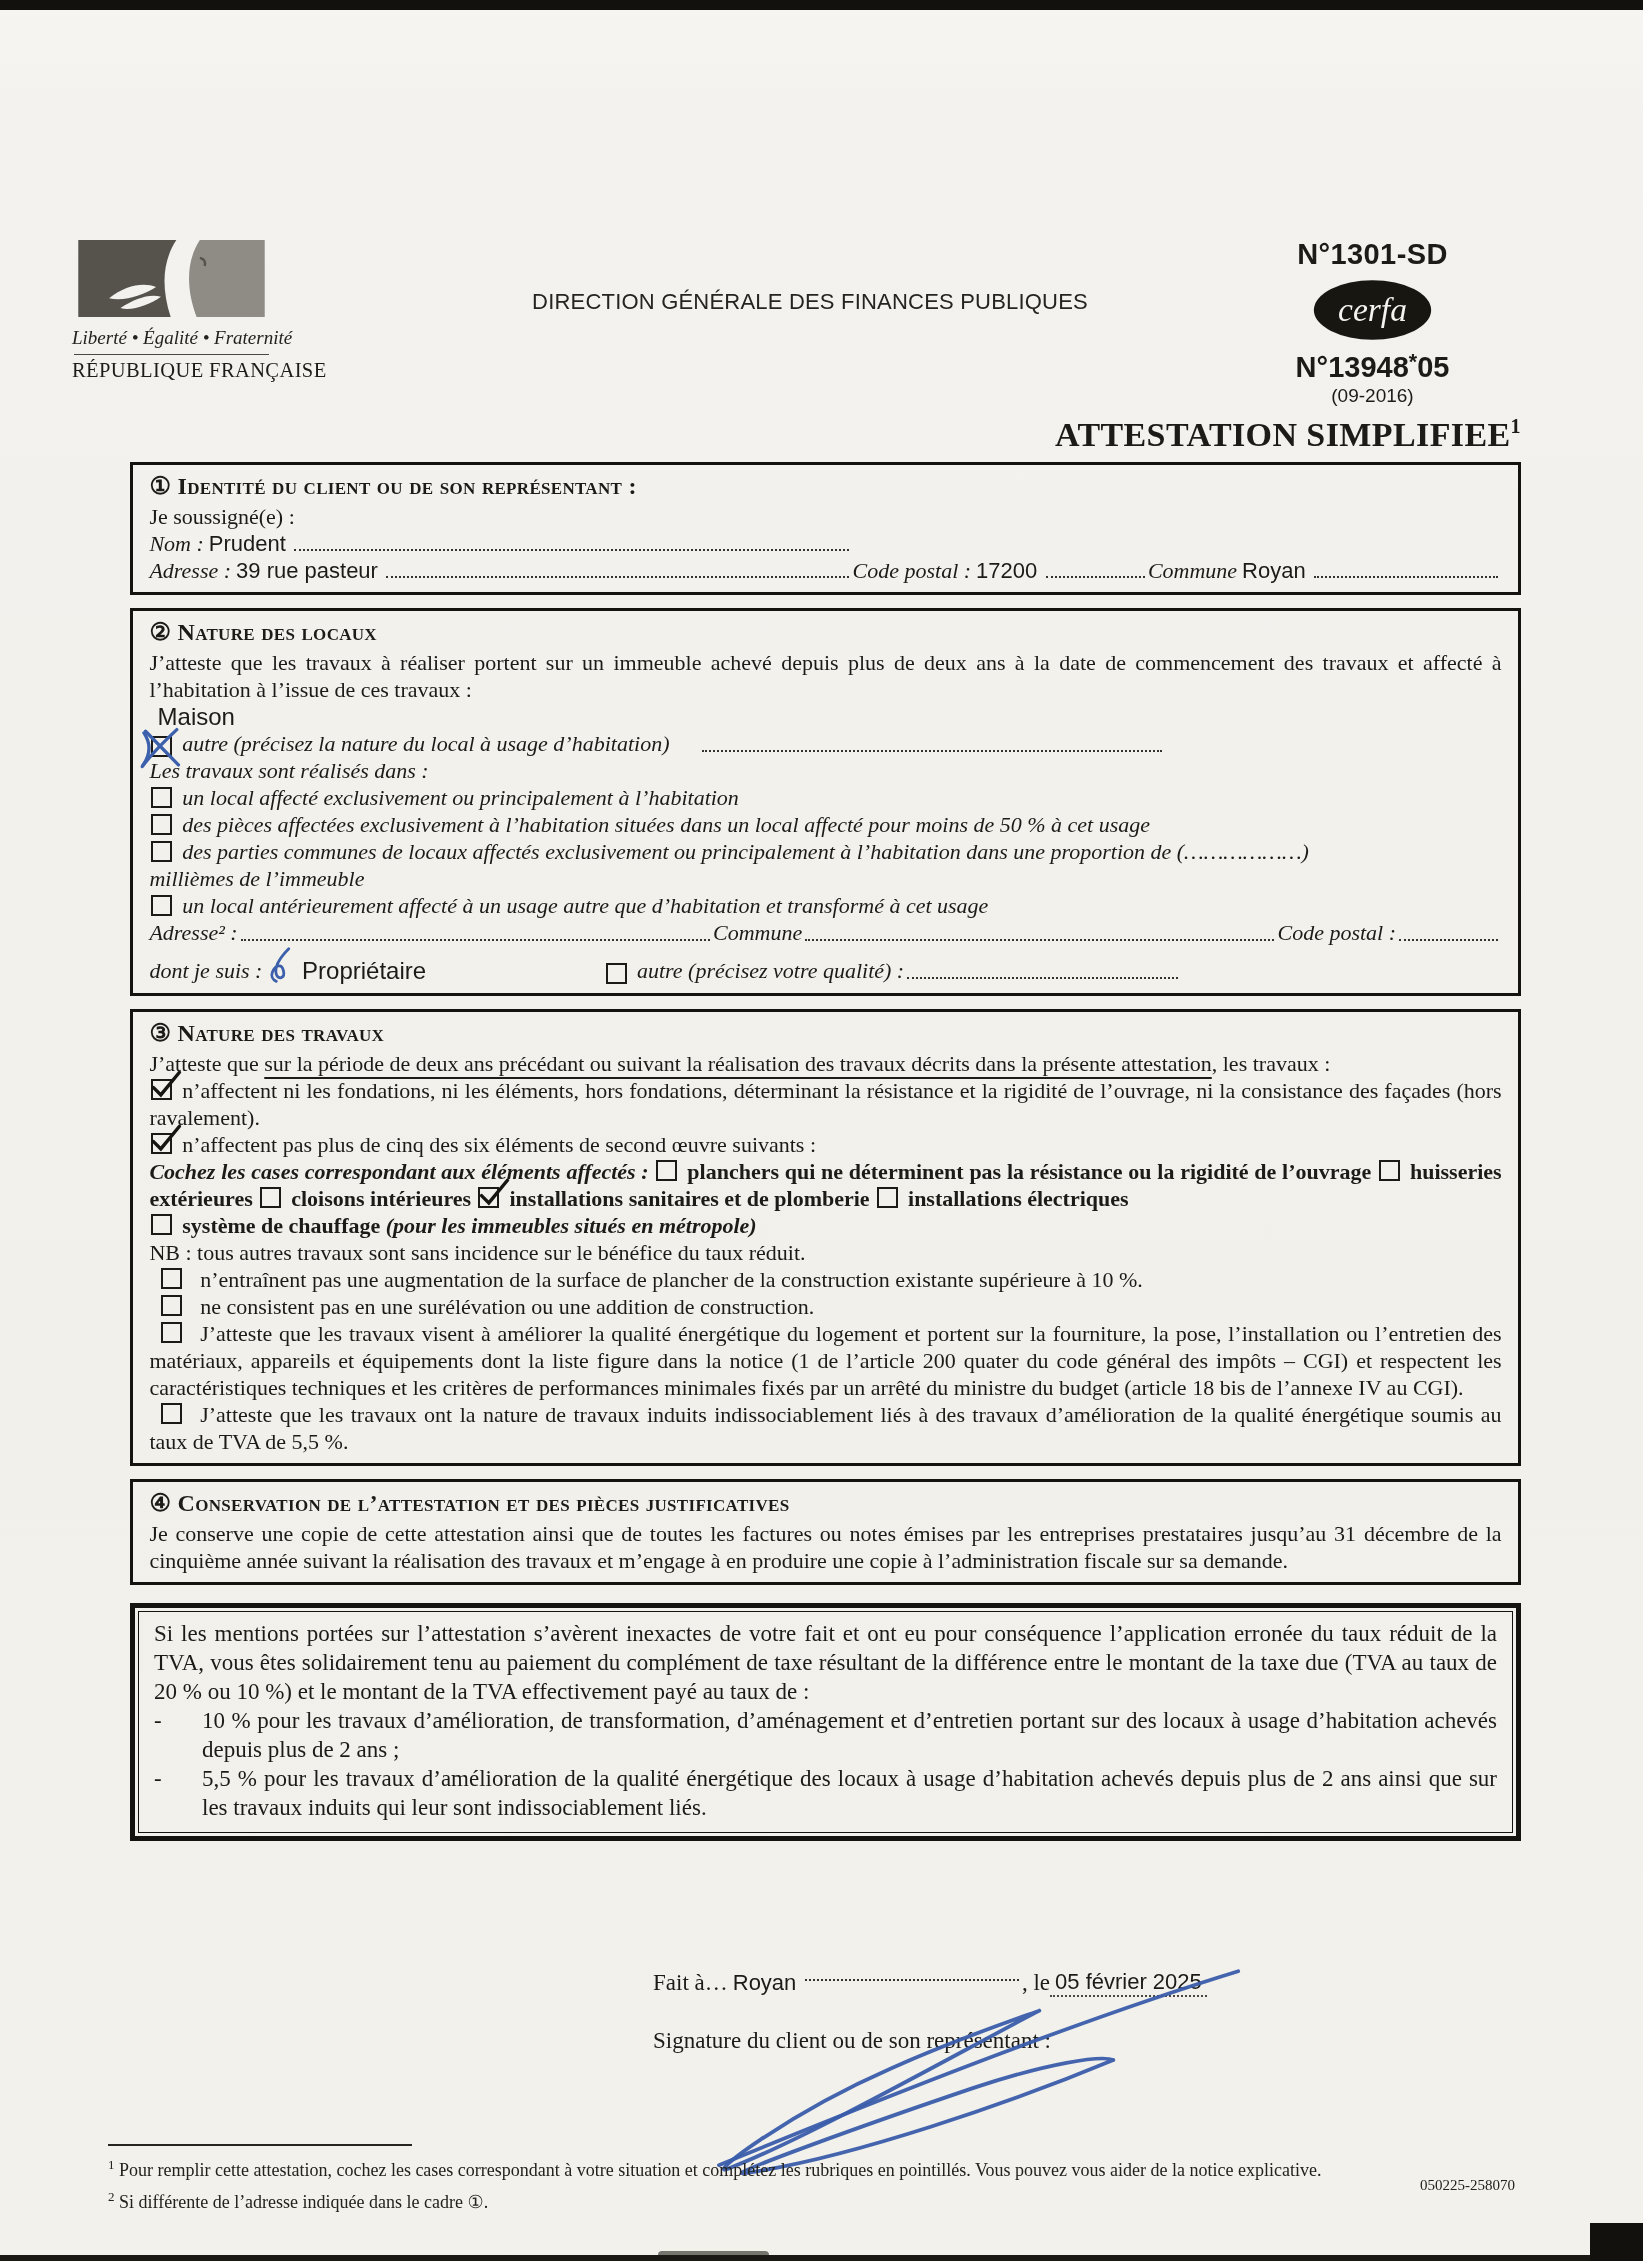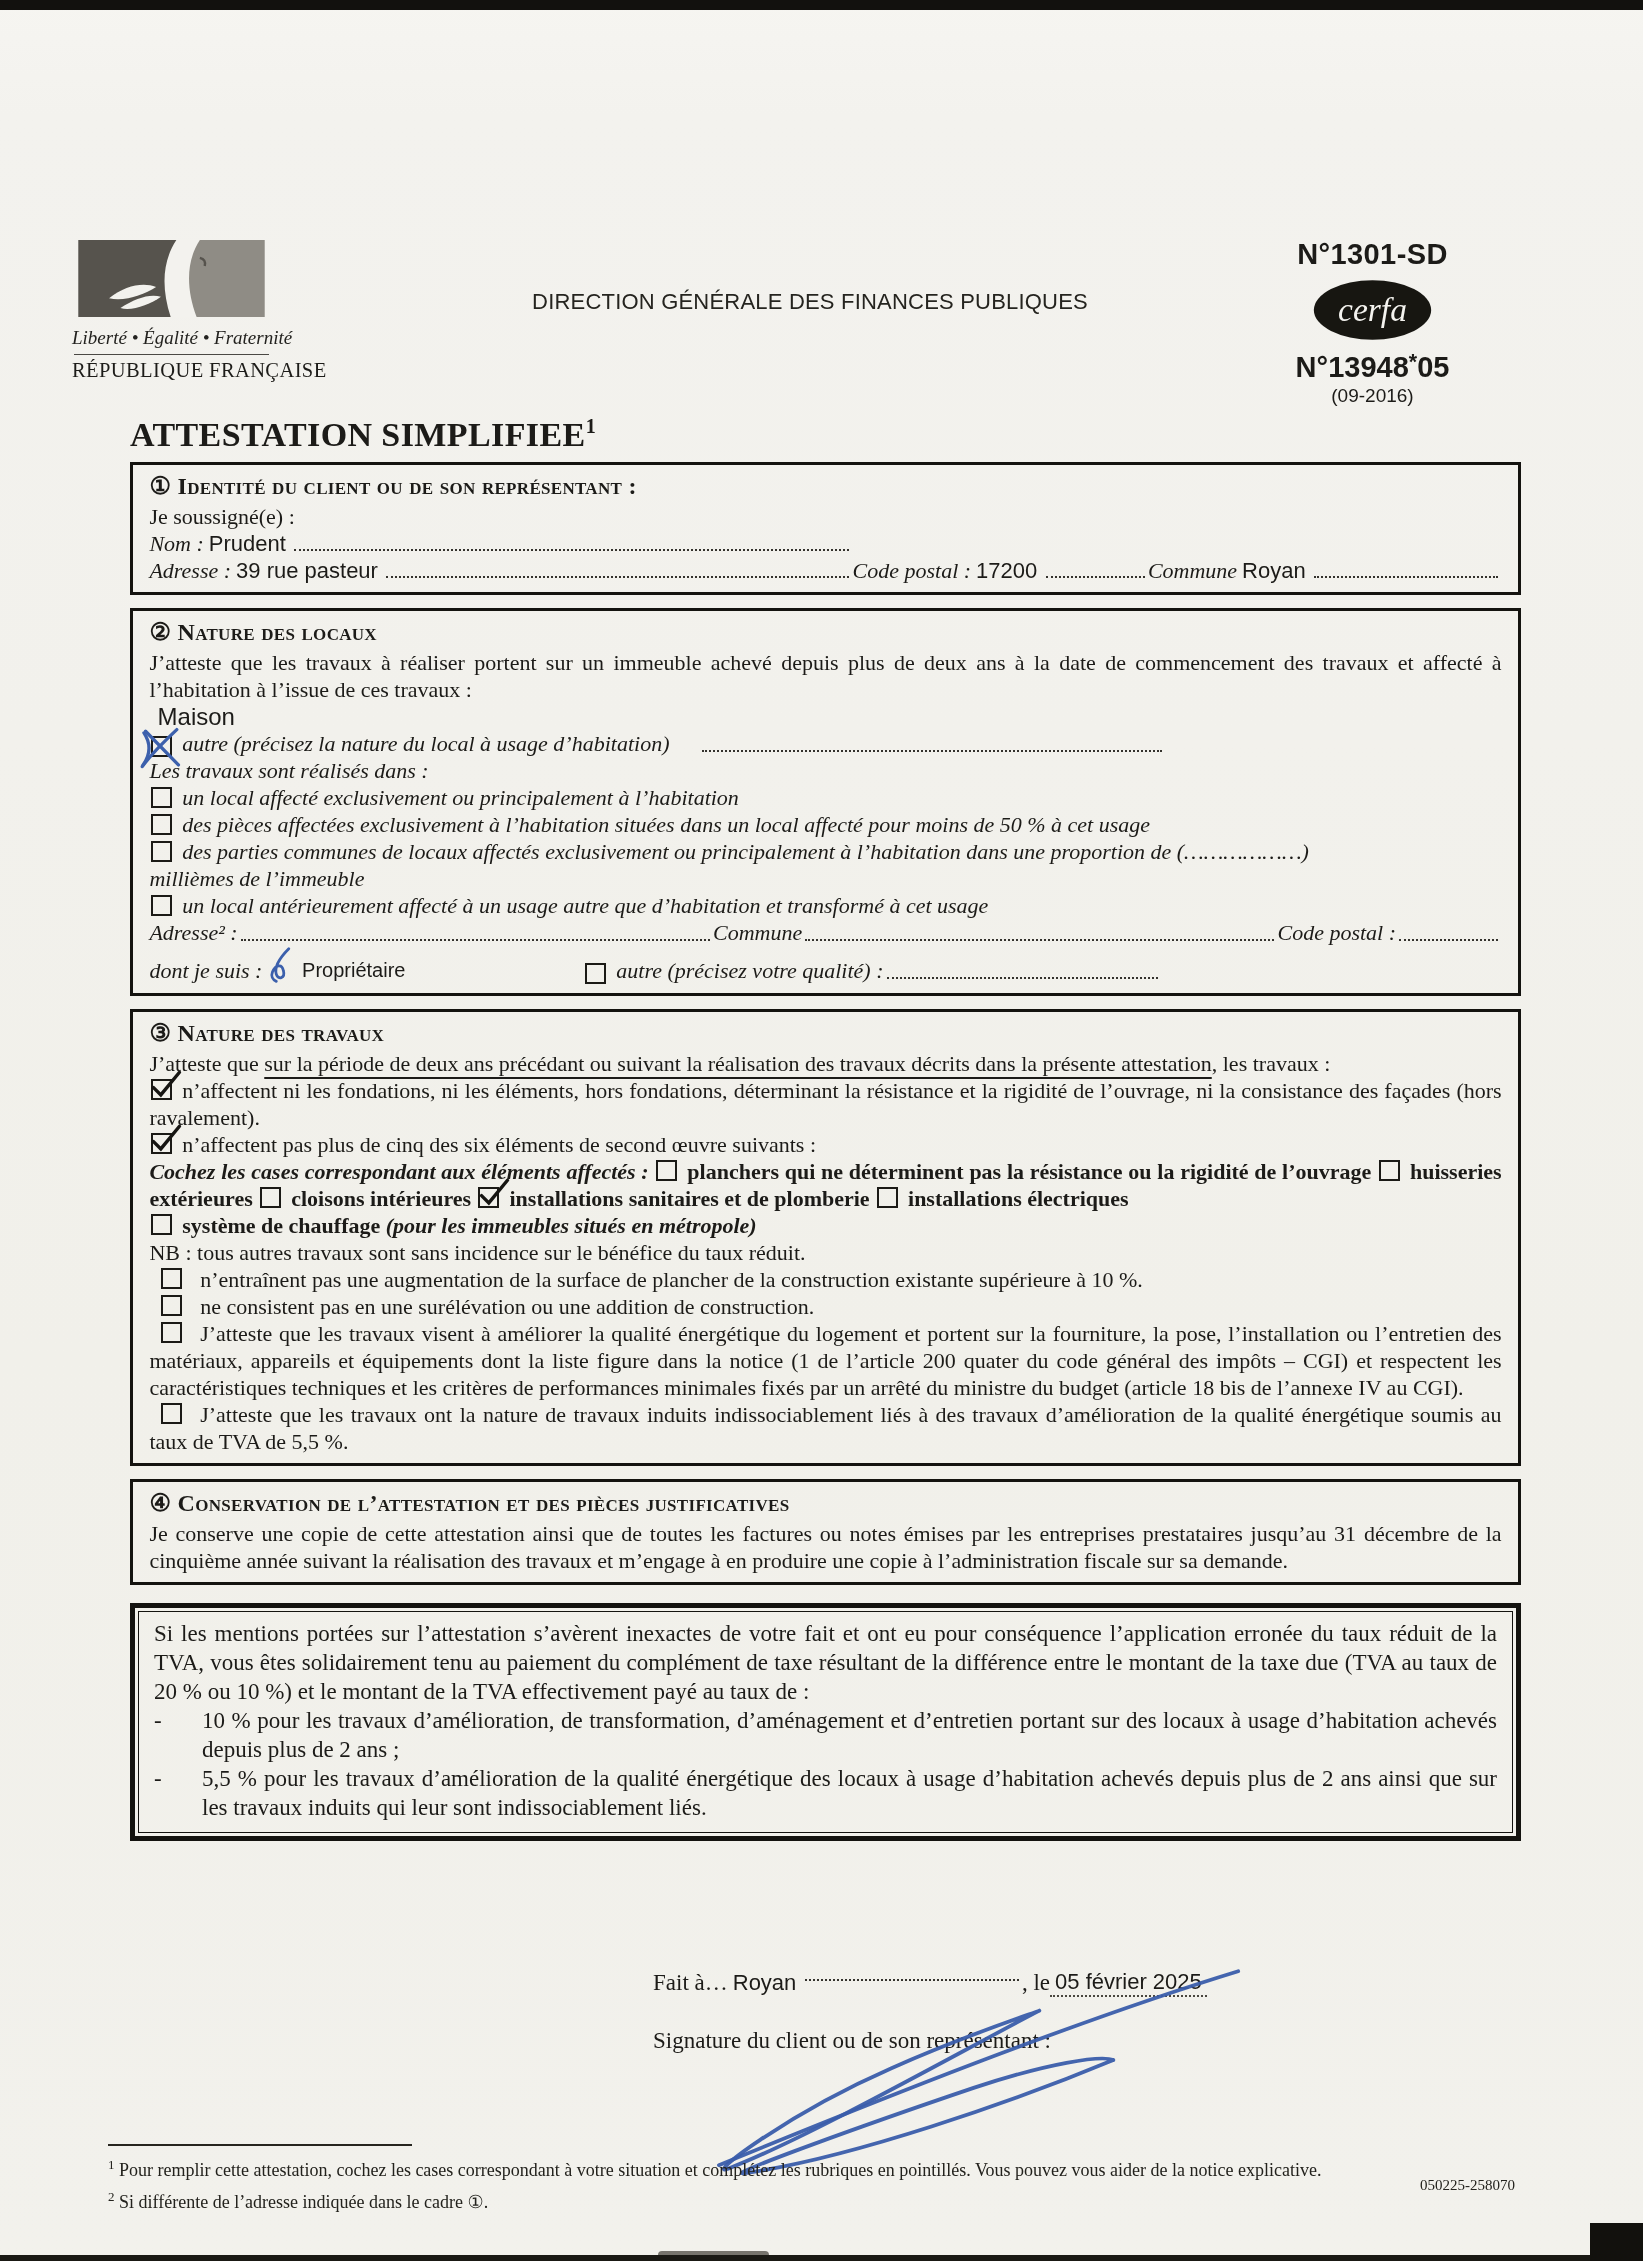--- a/index.html
+++ b/index.html
@@ -25,21 +25,21 @@
   .form-ids{position:absolute;left:1264px;top:238px;width:217px;text-align:center;
     font-family:"Liberation Sans",sans-serif;}
   .formnum{font-size:29px;font-weight:bold;letter-spacing:0.4px;}
   .cerfa-badge{margin:6.6px auto 5px;width:125px;height:64px;}
   .cerfanum{font-size:29px;font-weight:bold;}
   .cerfanum sup{font-size:21.4px;vertical-align:8.2px;}
   .version{font-size:19px;margin-top:1.6px;}
 
   
   .content{position:absolute;left:130px;top:415px;width:1391px;}
-  .title{margin:0 0 8.2px;text-align:left;font-size:34px;font-weight:bold;letter-spacing:0.4px;}
+  .title{margin:0 0 8.2px;text-align:right;font-size:34px;font-weight:bold;letter-spacing:0.4px;}
   .title sup{font-size:20px;vertical-align:13px;}
 
   .box{border:3.3px solid #14130f;padding:5px 16.4px 8.2px;margin-bottom:13px;
     font-size:22px;line-height:27px;text-align:justify;}
   .sec-head{font-size:24px;line-height:33px;font-weight:bold;font-variant:small-caps;
     letter-spacing:0.3px;text-align:left;}
   .it{font-style:italic;}
   .b{font-weight:bold;}
   .bi{font-weight:bold;font-style:italic;}
   .line{text-align:left;}
@@ -177,21 +177,21 @@
         <span>Commune</span>
         <span class="dots"></span>
         <span>Code postal :</span>
         <span class="dots w120"></span>
       </div>
       <div class="frow">
         <span class="it">dont je suis :</span>
         <svg class="mark-loop" viewBox="0 0 36 48">
             <path d="M28 3 C18 13 9 26 12 36 C14 43 24 42 21 31 C19 22 11 24 7 33 C5 38 7 43 12 45"></path>
           </svg>
-        <span class="fill" style="font-size:20px;">Propriétaire</span>
+        <span class="fill" style="font-size:24px;">Propriétaire</span>
         <span style="flex:0 0 173px;"></span>
         <span class="cb"></span>
         <span class="it">autre (précisez votre qualité) :</span>
         <span class="dots w260" style="flex:0 0 271px;"></span>
       </div>
     </div>
 
     <div class="box">
       <div class="sec-head"><span>③</span> <span>Nature des travaux</span></div>
       <div><span>J’atteste que </span><span class="ul">sur la période de deux ans précédant ou suivant la réalisation des travaux décrits dans la présente attestation</span><span>, les travaux :</span></div>

